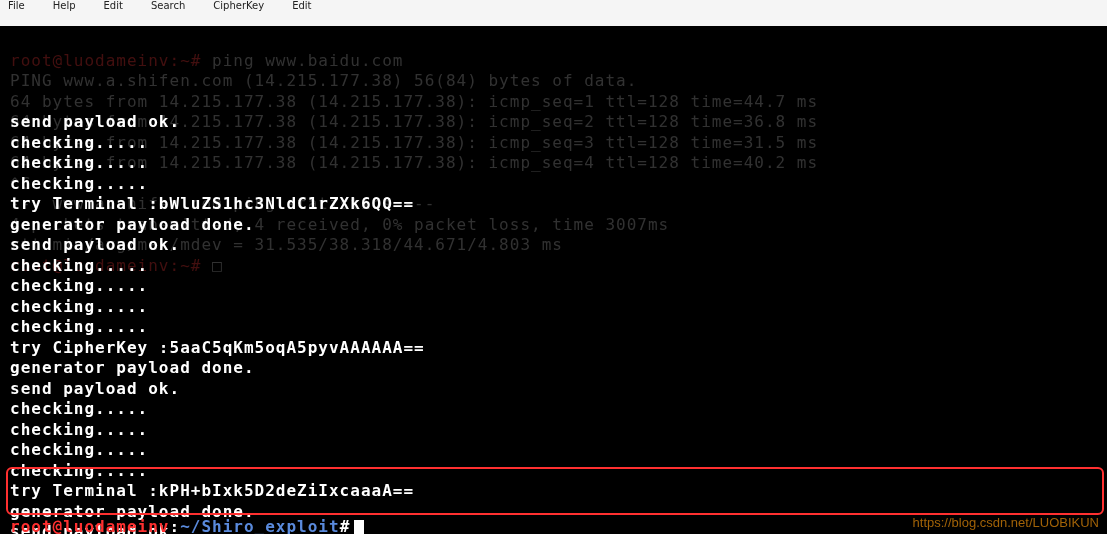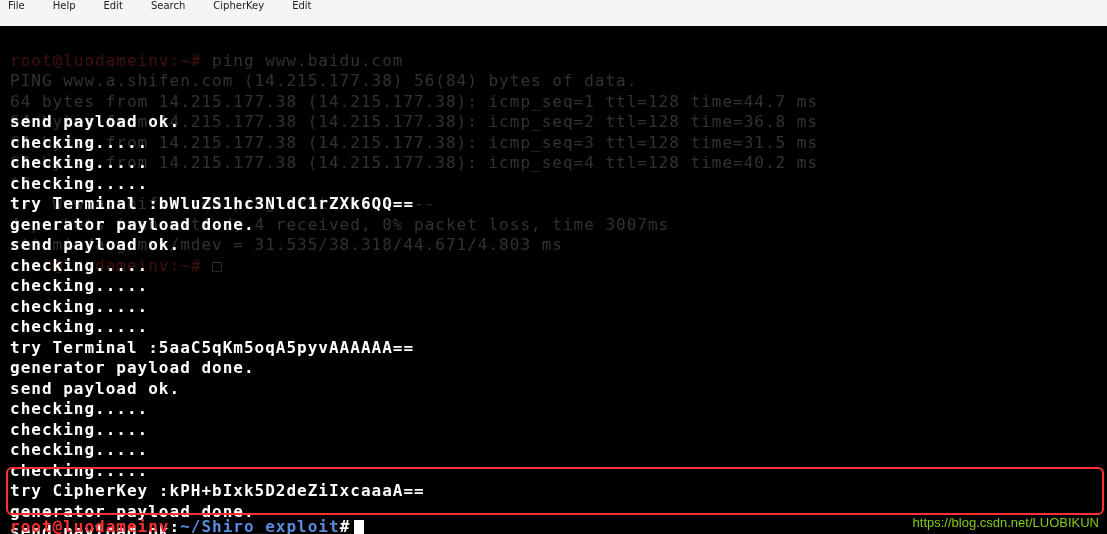--- a/index.html
+++ b/index.html
@@ -80,21 +80,21 @@
     background: #fff;
     margin-left: 4px;
     vertical-align: text-bottom;
   }
   .watermark {
     position: absolute;
     right: 8px;
     bottom: 4px;
     font-family: Arial, sans-serif;
     font-size: 13px;
-    color: #84cc16;
+    color: #a16207;
     letter-spacing: 0;
     font-weight: normal;
   }
 </style>
 </head>
 <body>
 
 <div class="menubar">
   <span class="menu-item">File</span>
   <span class="menu-item">Help</span>
@@ -123,28 +123,28 @@
 <span>checking.....</span>
 <span>checking.....</span>
 <span>checking.....</span>
 <span>try Terminal :bWluZS1hc3NldC1rZXk6QQ==</span>
 <span>generator payload done.</span>
 <span>send payload ok.</span>
 <span>checking.....</span>
 <span>checking.....</span>
 <span>checking.....</span>
 <span>checking.....</span>
-<span>try Terminal :5aaC5qKm5oqA5pyvAAAAAA==</span>
+<span>try CipherKey :5aaC5qKm5oqA5pyvAAAAAA==</span>
 <span>generator payload done.</span>
 <span>send payload ok.</span>
 <span>checking.....</span>
 <span>checking.....</span>
 <span>checking.....</span>
 <span>checking.....</span>
-<span>try CipherKey :kPH+bIxk5D2deZiIxcaaaA==</span>
+<span>try Terminal :kPH+bIxk5D2deZiIxcaaaA==</span>
 <span>generator payload done.</span>
 <span>send payload ok.</span>
 
 
 
   </div>
 </div>
 
 <div class="highlight-box"></div>
 

